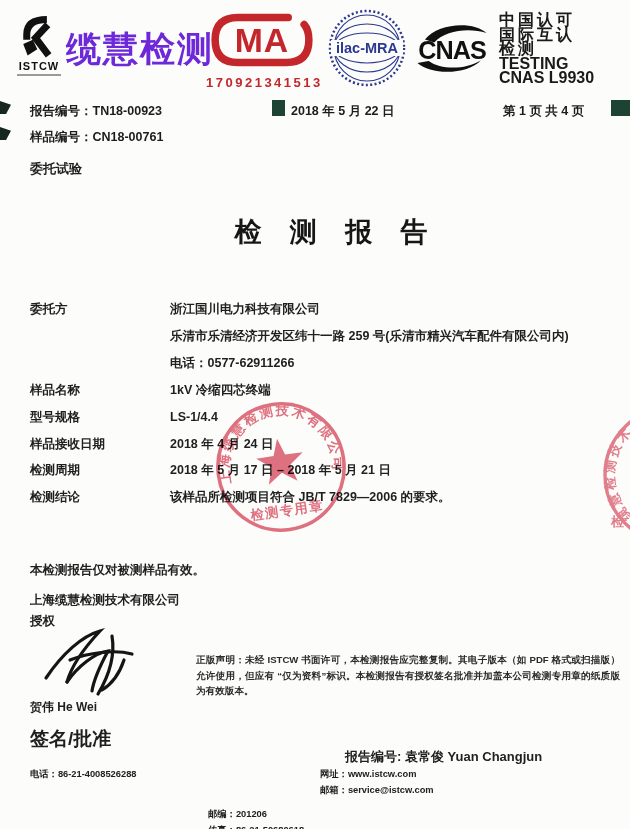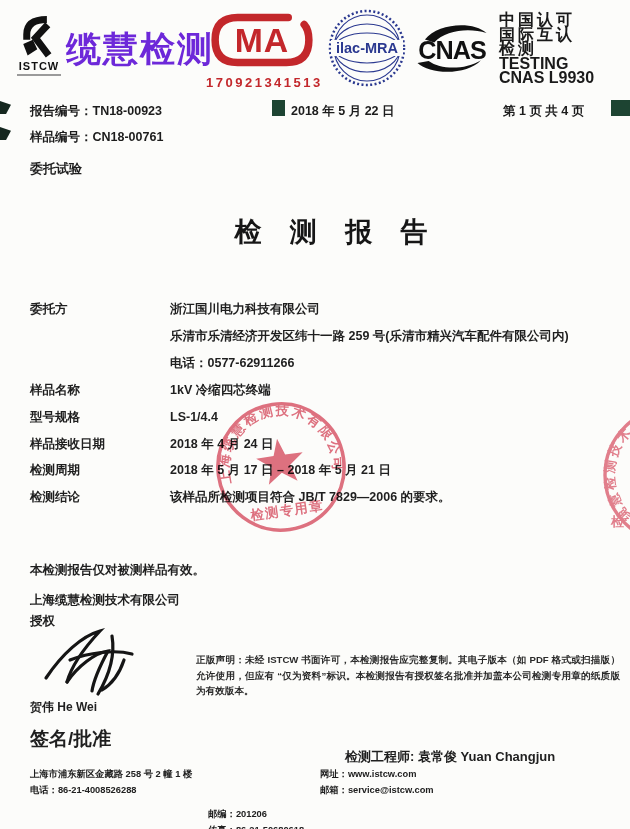--- a/index.html
+++ b/index.html
@@ -211,27 +211,26 @@
       </g>
     </svg>
   </div>
 
   <div class="abs approver">贺伟  He Wei</div>
   <div class="abs role">签名/批准</div>
 
   <div class="abs disclaimer">正版声明：未经 ISTCW 书面许可，本检测报告应完整复制。其电子版本（如 PDF 格式或扫描版）允许使用，但应有 “仅为资料”标识。本检测报告有授权签名批准并加盖本公司检测专用章的纸质版为有效版本。</div>
 
   <div class="abs engineer">
-    <span>检测工程师:</span>
+    <span>报告编号:</span>
     <span>袁常俊 Yuan Changjun</span>
   </div>
 
   <div class="abs footer">
     <div class="fcol fc1">
-      <div>上海市浦东新区金藏路 258 号 2 幢 1 楼</div>
       <div>电话：86-21-4008526288</div>
     </div>
     <div class="fcol fc2">
       <div>邮编：201206</div>
       <div>传真：86-21-50680618</div>
     </div>
     <div class="fcol fc3">
       <div>网址：www.istcw.com</div>
       <div>邮箱：service@istcw.com</div>
     </div>

